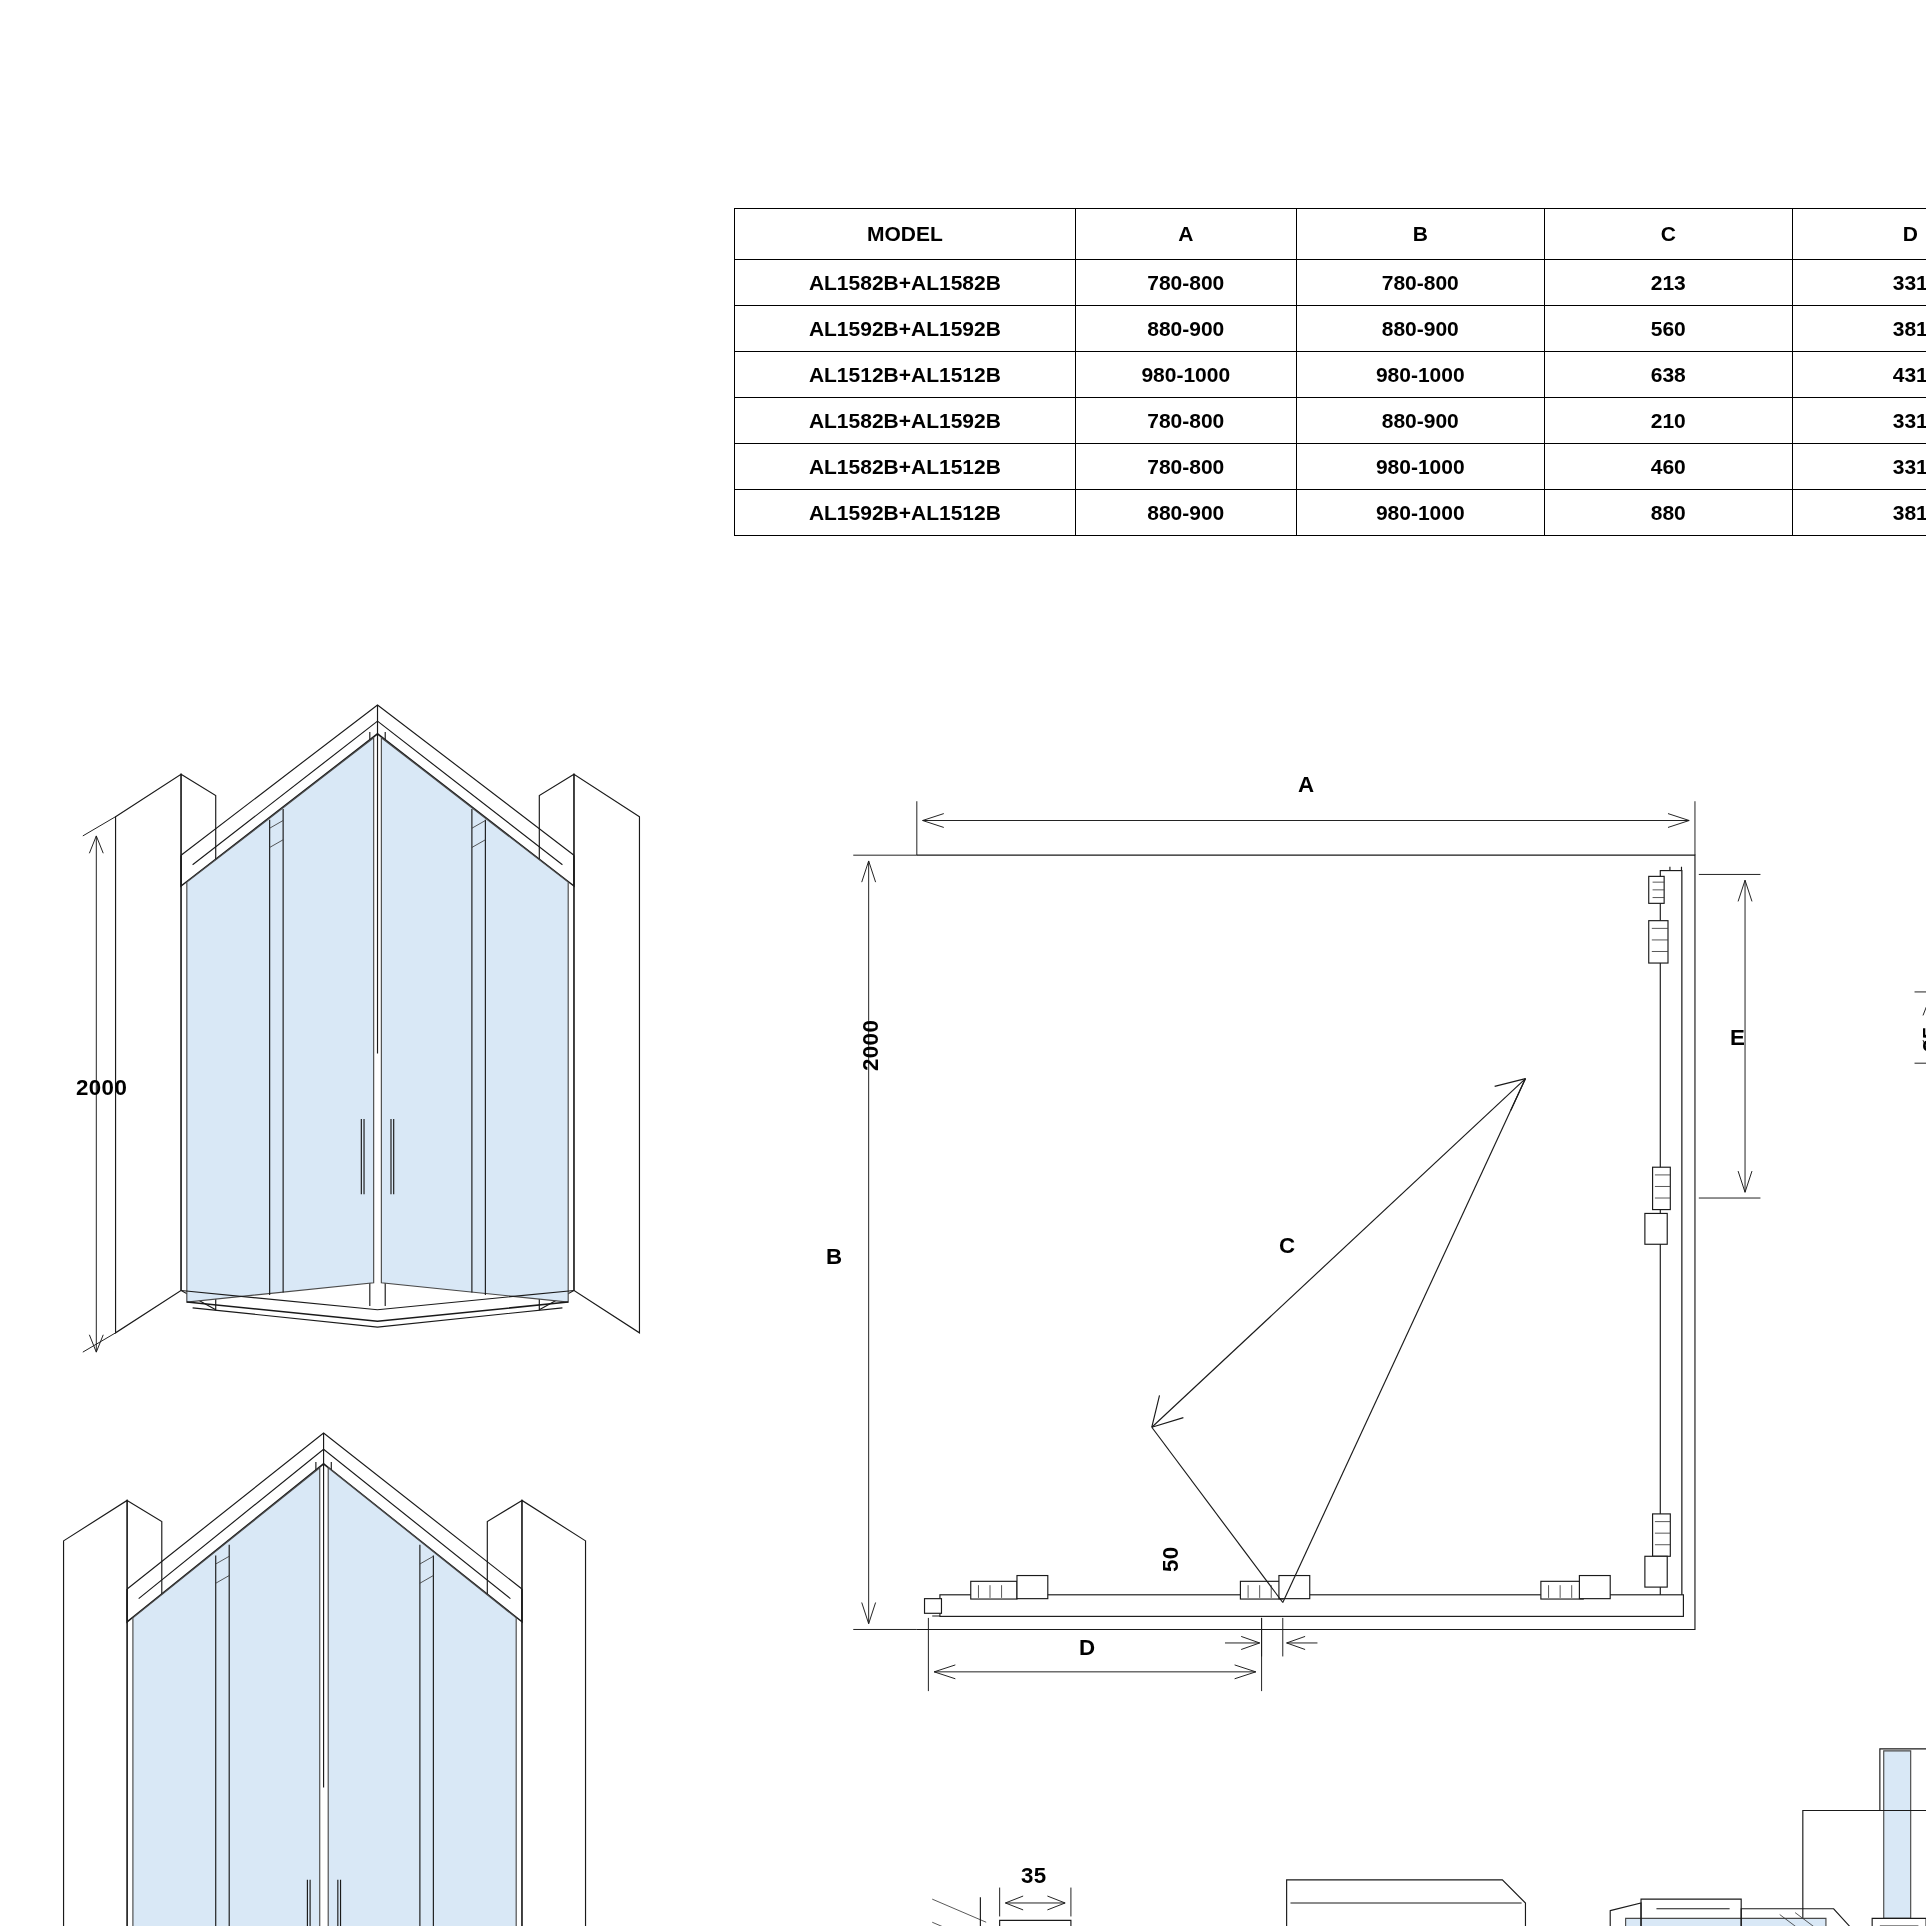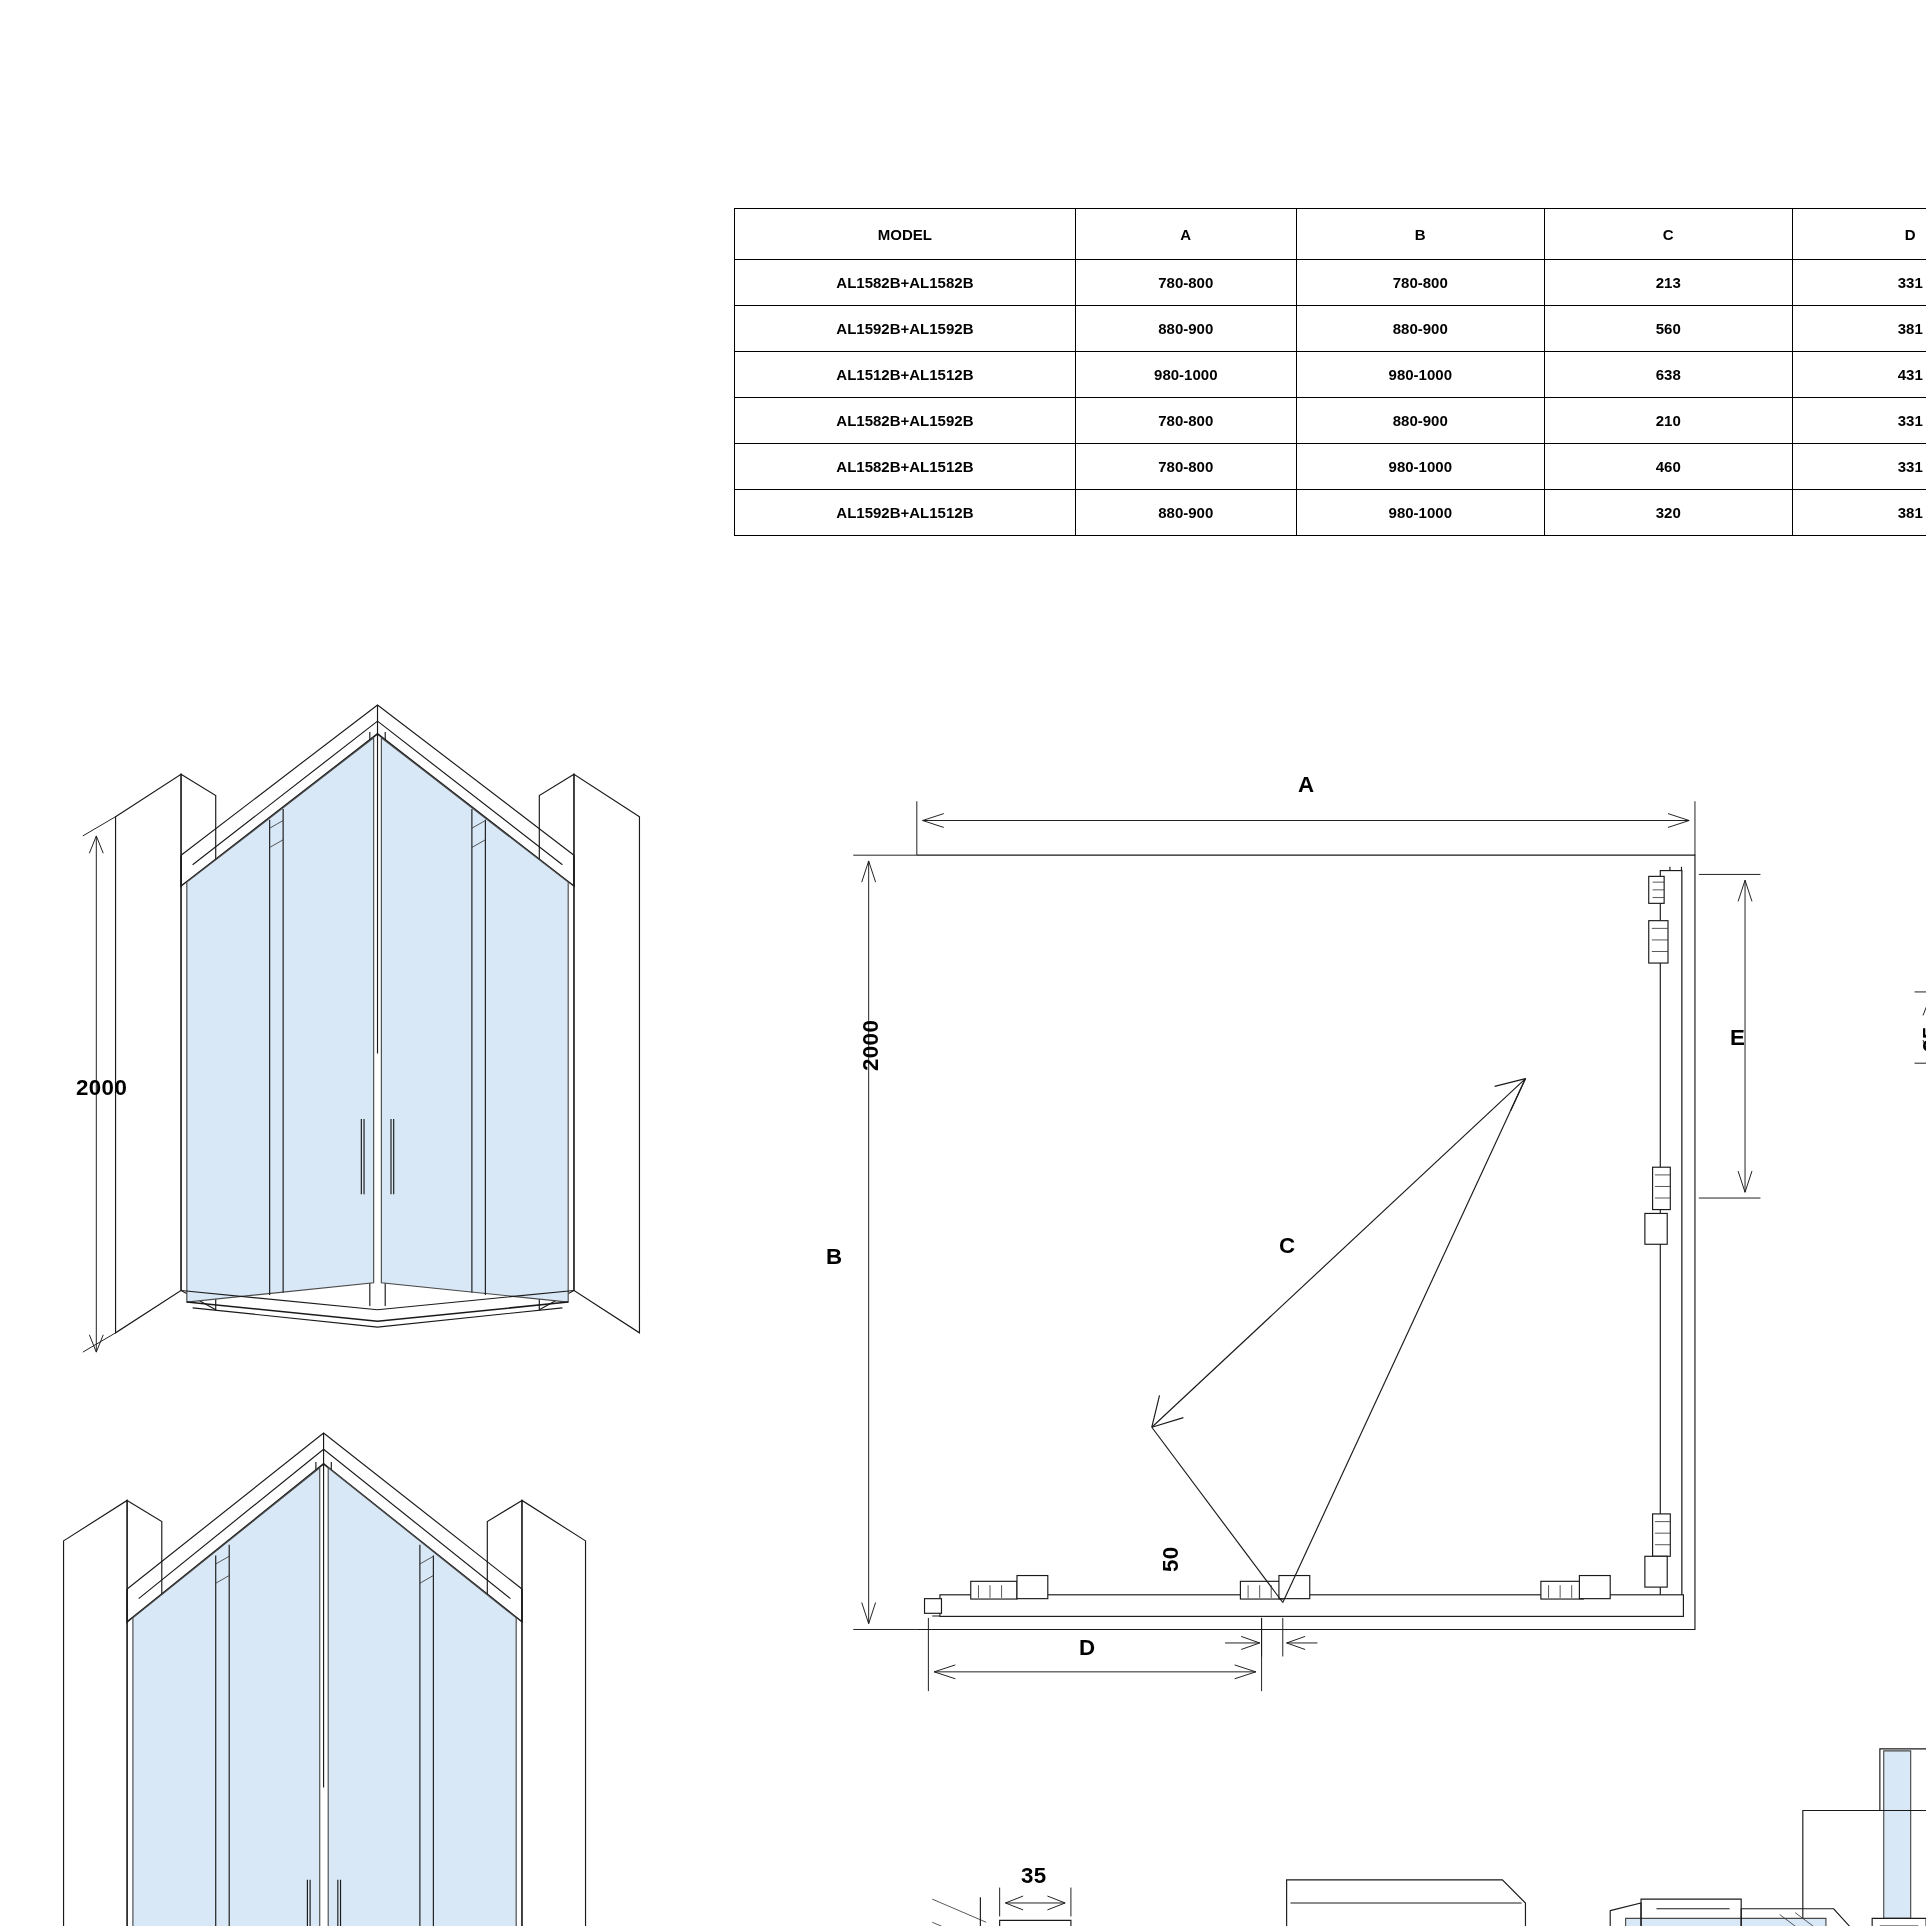--- a/index.html
+++ b/index.html
@@ -15,21 +15,21 @@
     font-size:21.6px;
     font-weight:bold;
   }
   .spec-table td,.spec-table th{
     border:1.2px solid #000;
     padding:0;
     height:45px;
     text-align:center;
     vertical-align:middle;
     font-weight:bold;
-    font-size:15px;
+    font-size:21px;
   }
   .spec-table .c-model{width:329px;text-align:center;padding:0 5.4px;}
   .spec-table .c-a{width:220px;}
   .spec-table .c-b{width:247px;}
   .spec-table .c-c{width:247px;}
   .spec-table .c-d{width:235px;}
   .spec-table thead td{height:50px;}
   .lbl{position:absolute;font-size:22.3px;font-weight:bold;letter-spacing:0.4px;}
   .rot90{transform:rotate(-90deg);transform-origin:left top;}
   svg{position:absolute;left:0;top:0;overflow:visible;}
@@ -94,21 +94,21 @@
         <td>780-800</td>
         <td>980-1000</td>
         <td>460</td>
         <td>331</td>
 
       </tr>
       <tr>
         <td class="c-model">AL1592B+AL1512B</td>
         <td>880-900</td>
         <td>980-1000</td>
-        <td>320</td>
+        <td>880</td>
         <td>381</td>
 
       </tr>
     </tbody>
   </table>
 
   <svg width="2408" height="2408" viewBox="0 0 6251 6251">
 
     <path class="stroke" d="M300 2120 L470 2010 L470 3350 L300 3460 Z"></path>
     <path class="stroke" d="M470 2010 L560 2065 L560 3400 L470 3350 Z"></path>

